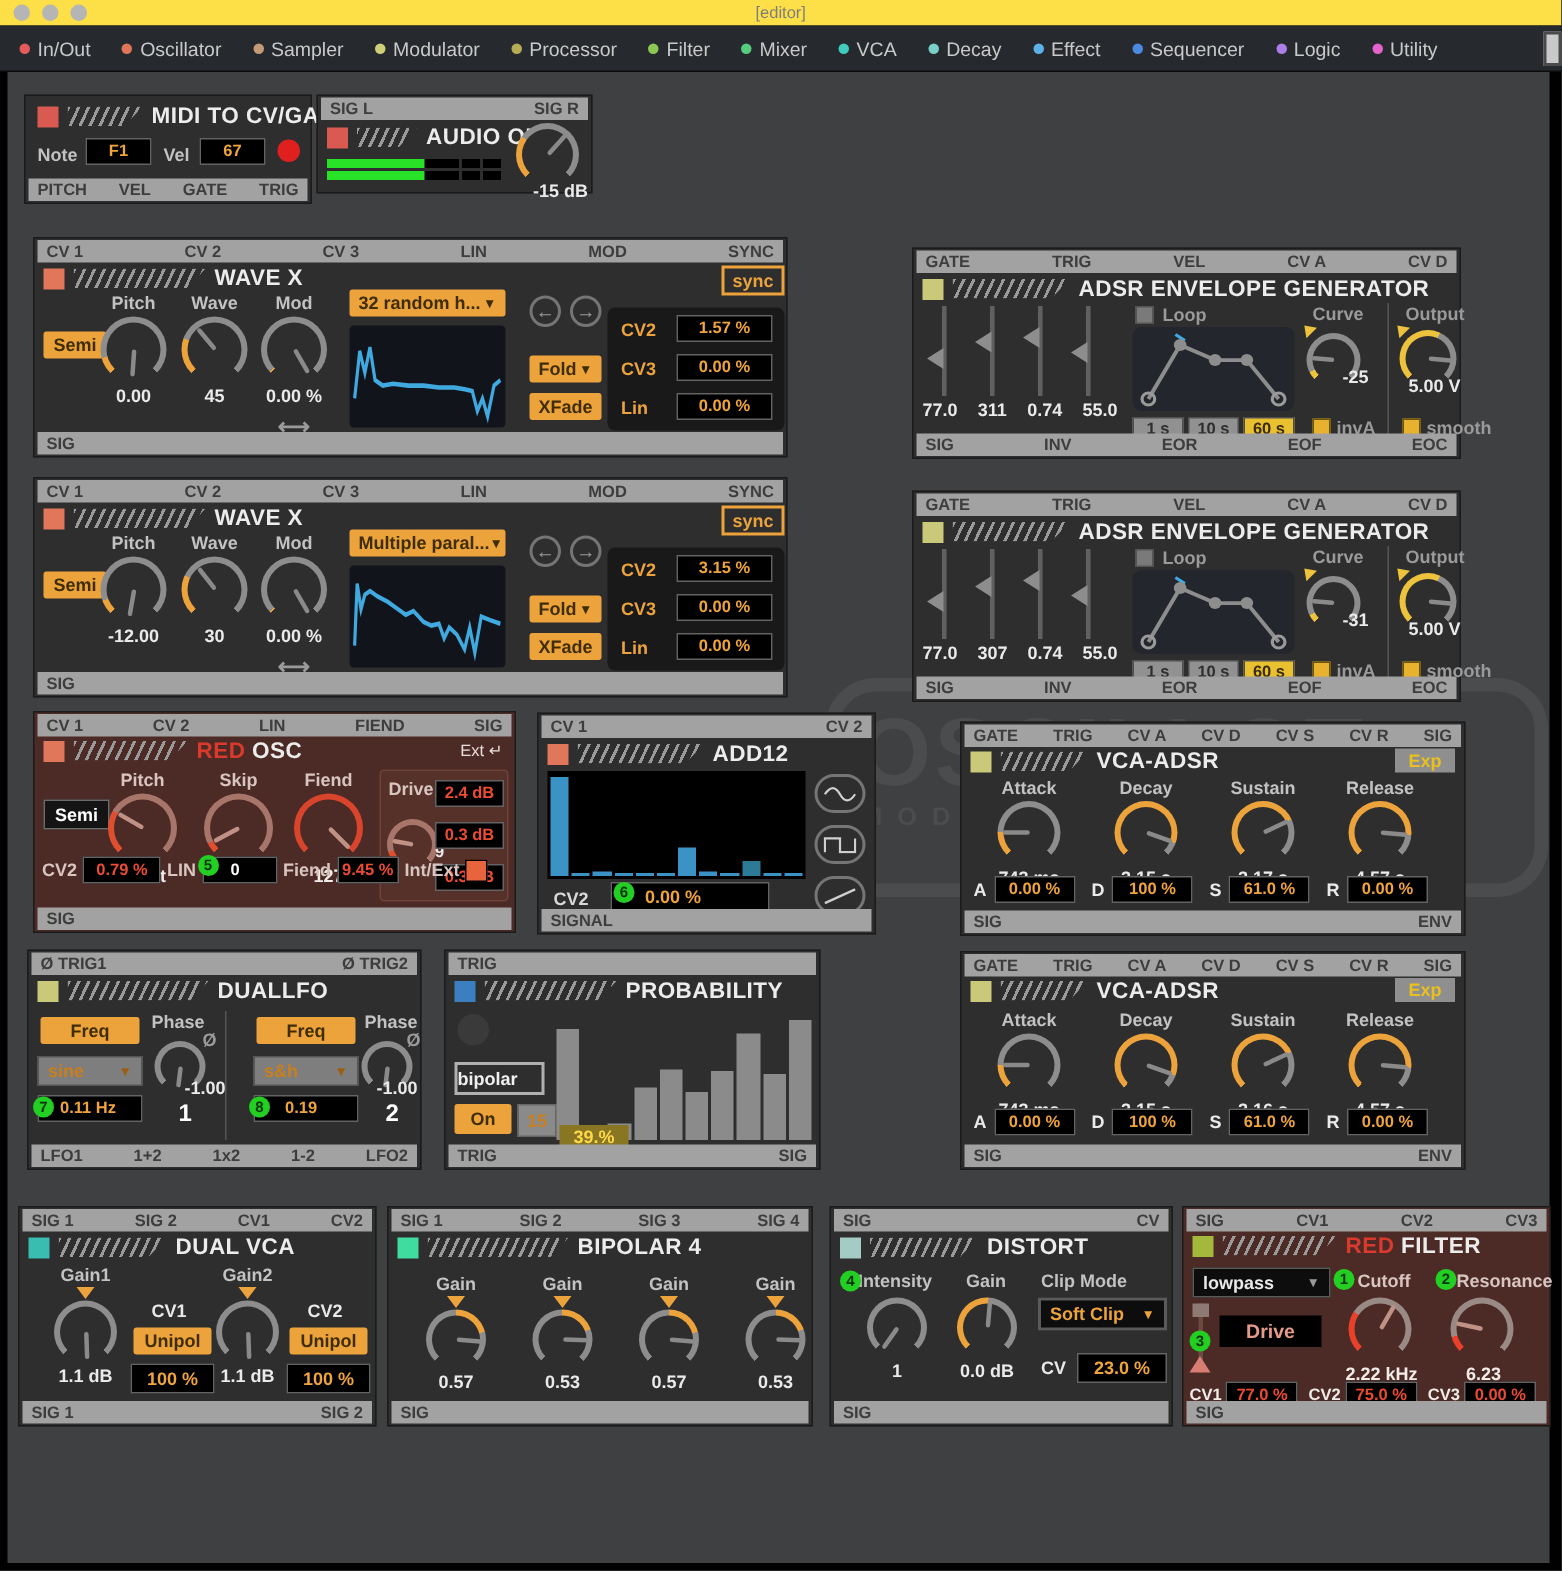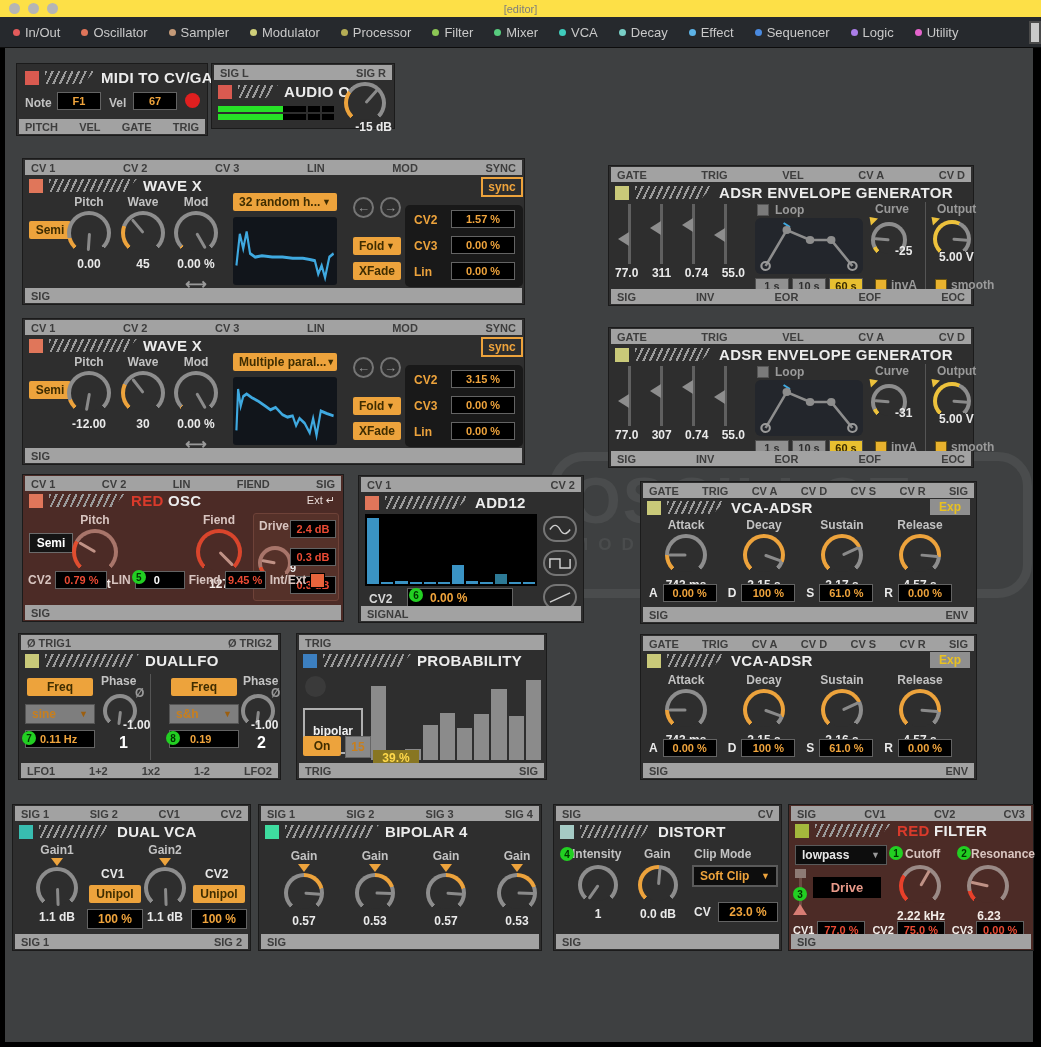--- a/index.html
+++ b/index.html
@@ -351,20 +351,25 @@
       <div class="hatch" style="width:76px"></div>
       <div class="title"><span class="redt">RED</span><span> OSC</span></div>
     </div>
     <span class="lab" style="right:8px;top:19px;left:auto;font-weight:normal;color:#e8dcd8;font-size:11px">Ext ↵</span>
     <div style="position:absolute;left:6px;top:58px;width:44px;background:#141414;border:1px solid #6b6b6b;color:#fff;font-size:12px;font-weight:bold;text-align:center;padding:2px 0">Semi</div>
     <div class="kcol" style="left:44px;top:38px;width:56px">
       <span class="klab" style="color:#d8c5c0">Pitch</span>
       <div class="kknob knob" style="position: relative; width: 46px; height: 46px; --f: 75deg; --p: 300deg; --arc: #e04e30; --ring: #a8756a;"></div>
       <span class="kval" style="color:#f2ece8">-12 st</span>
     </div>
+    <div class="kcol" style="left:108px;top:38px;width:56px">
+      <span class="klab" style="color:#d8c5c0">Skip</span>
+      <div class="kknob knob" style="position: relative; width: 46px; height: 46px; --f: 18deg; --p: 242deg; --arc: #e04e30; --ring: #a8756a;"></div>
+      <span class="kval" style="color:#f2ece8">1</span>
+    </div>
     <div class="kcol" style="left:168px;top:38px;width:56px">
       <span class="klab" style="color:#d8c5c0">Fiend</span>
       <div class="kknob knob" style="position: relative; width: 46px; height: 46px; --f: 270deg; --p: 135deg; --arc: #d9452c; --ring: #d9452c;"></div>
       <span class="kval" style="color:#f2ece8">127</span>
     </div>
     <div style="position:absolute;left:230px;top:38px;width:86px;height:88px;background:#553129;border:1px solid #6e4238;border-radius:3px">
       <span class="lab" style="left:5px;top:5px;color:#d8c5c0">Drive</span>
       <div class="knob" style="left: 4px; top: 32px; width: 34px; height: 34px; --face: #553129; --f: 28deg; --p: 280deg; --arc: #e04e30; --ring: #a8756a;"></div>
       <span class="kv" style="left:36px;top:48px;font-size:11px">9</span>
       <div class="vbox redv" style="position:absolute;left:36px;top:6px;width:46px">2.4 dB</div>
@@ -731,21 +736,21 @@
   <div class="mod" style="left:291px;top:585px;width:251px;height:147px">
     <div class="bar top">
         <span>TRIG</span>
       </div>
     <div class="trow" style="left:6px;top:18px">
       <div class="sq" style="background: rgb(60, 127, 192);"></div>
       <div class="hatch" style="width:88px"></div>
       <div class="title">PROBABILITY</div>
     </div>
     <div class="leddim" style="left:8px;top:42px;width:21px;height:21px"></div>
-    <div style="position:absolute;left:6px;top:74px;width:60px;border:2px solid #b0b0b0;color:#f0f0f0;font-size:12px;font-weight:bold;text-align:center;padding:14px 0">bipolar</div>
+    <div style="position:absolute;left:6px;top:74px;width:60px;border:2px solid #b0b0b0;color:#f0f0f0;font-size:12px;font-weight:bold;text-align:left;padding:2px 0">bipolar</div>
     <div class="obtn" style="position:absolute;left:6px;top:102px;width:38px;padding:3px 0">On</div>
     <div style="position:absolute;left:48px;top:102px;width:26px;background:#8a8a8a;color:#c87f1d;font-size:12px;font-weight:bold;text-align:center;padding:3px 0;border:1px solid #666">15</div>
     <div class="bars" style="left:74px;top:42px;width:170px;height:84px">
         <div style="height: 88%;"></div>
         <div style="height: 10%;"></div>
         <div style="height: 13%;"></div>
         <div style="height: 42%;"></div>
         <div style="height: 56%;"></div>
         <div style="height: 38%;"></div>
         <div style="height: 55%;"></div>

